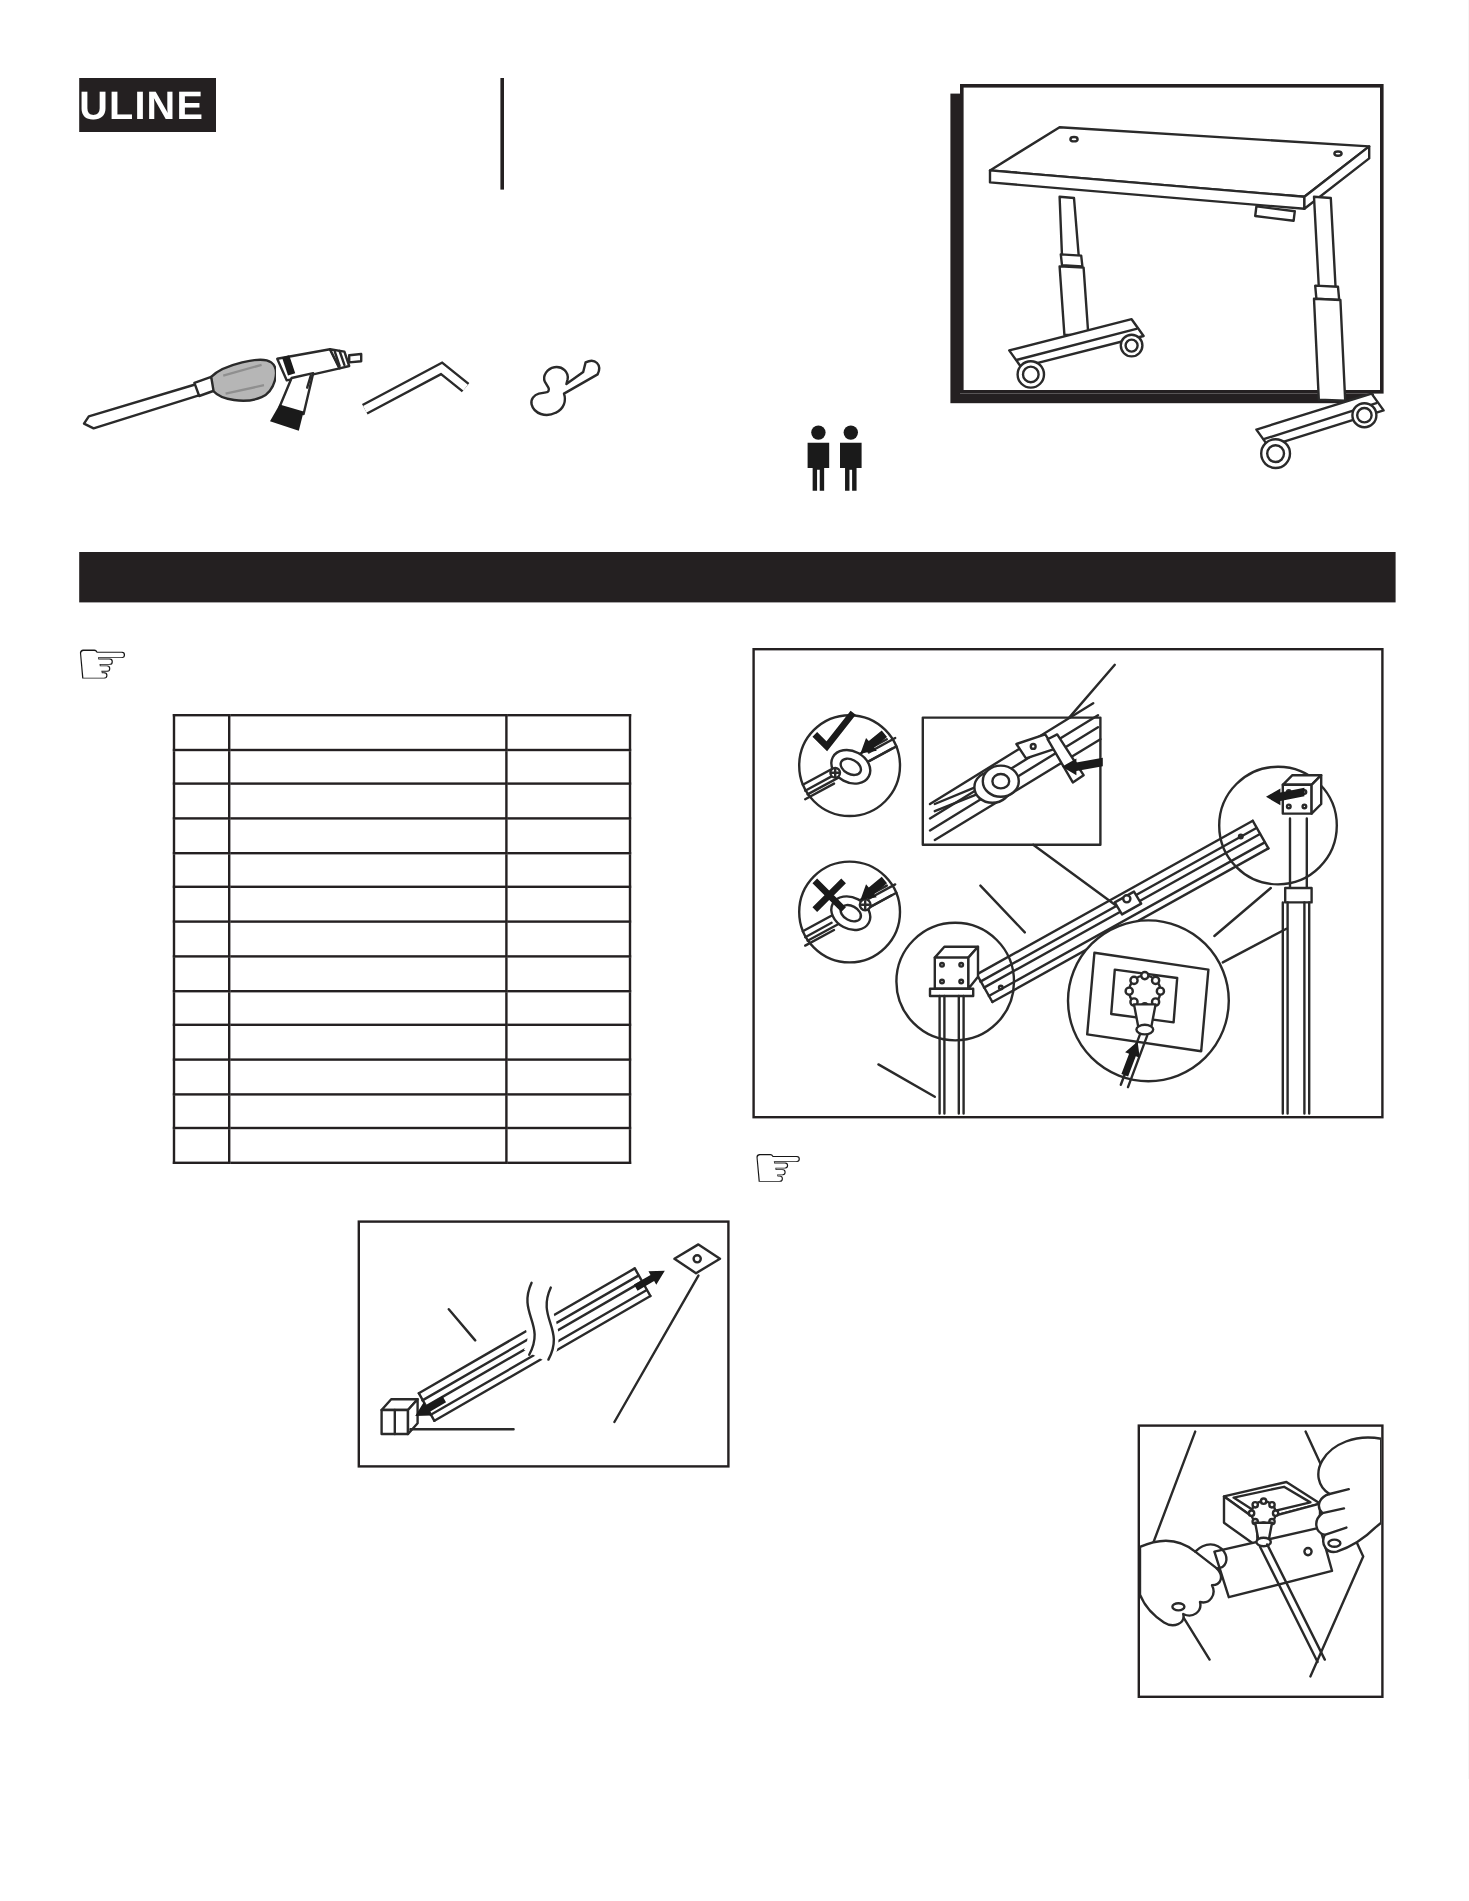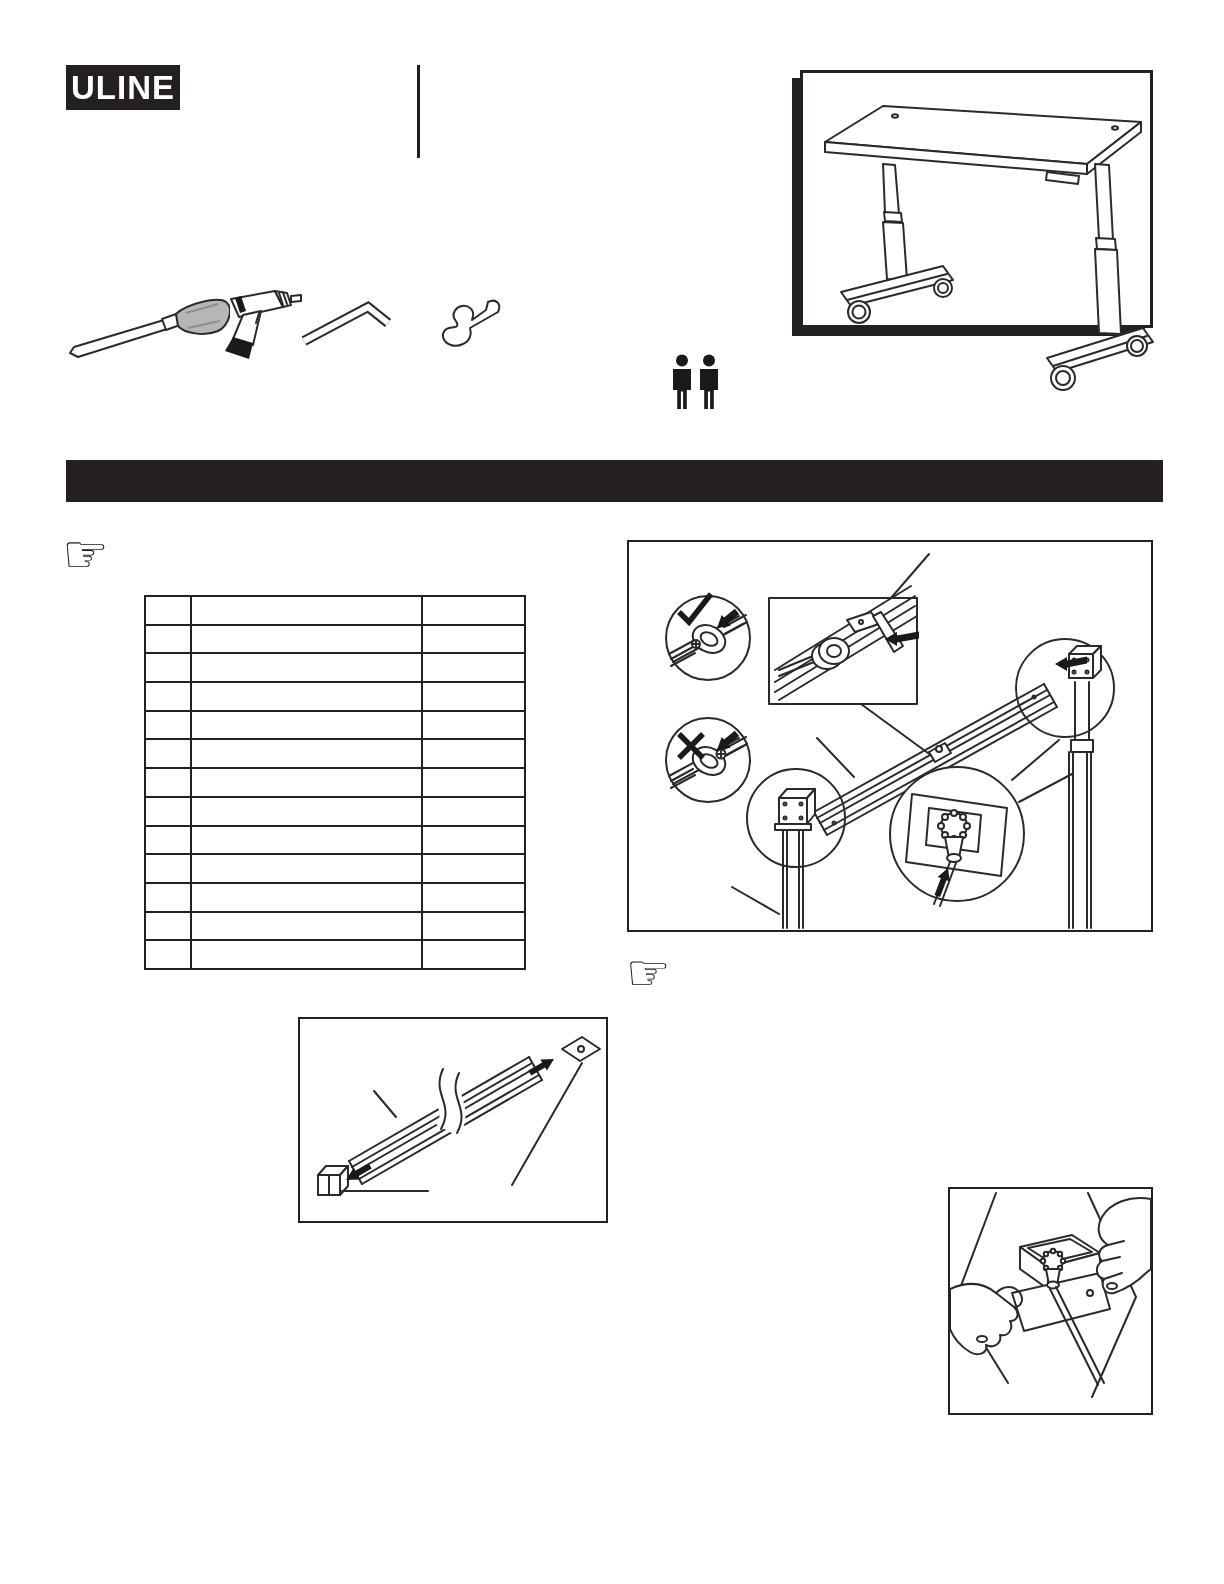--- a/index.html
+++ b/index.html
@@ -1,20 +1,20 @@
 <!DOCTYPE html>
 <html><head>
 <meta charset="utf-8">
 <style>
   html,body{margin:0;padding:0;background:#e8e8e8;}
   #page{position:relative;width:1224px;height:1584px;background:#ffffff;margin:0 auto;
         font-family:"Liberation Sans",sans-serif;overflow:hidden;}
   .abs{position:absolute;}
   #logo{left:66px;top:65px;width:114px;height:45px;background:#242021;color:#fff;
-        display:flex;align-items:center;justify-content:center;font-weight:bold;
+        display:flex;align-items:center;justify-content:flex-start;font-weight:bold;
         font-size:33px;letter-spacing:1px;}
   #divider{left:417px;top:65px;width:3px;height:93px;background:#242021;}
   #product-shadow{left:792px;top:78px;width:353px;height:258px;background:#242021;}
   #product-box{left:800px;top:70px;width:353px;height:258px;background:#fff;
                border:3px solid #242021;box-sizing:border-box;}
   #product-art{left:795px;top:72px;width:366px;height:320px;}
   #section-bar{left:66px;top:460px;width:1097px;height:42px;background:#242021;color:#fff;
                display:flex;align-items:center;padding-left:12px;box-sizing:border-box;
                font-weight:bold;font-size:20px;}
   .manicule{font-family:"DejaVu Sans",sans-serif;color:#161616;line-height:1;}

